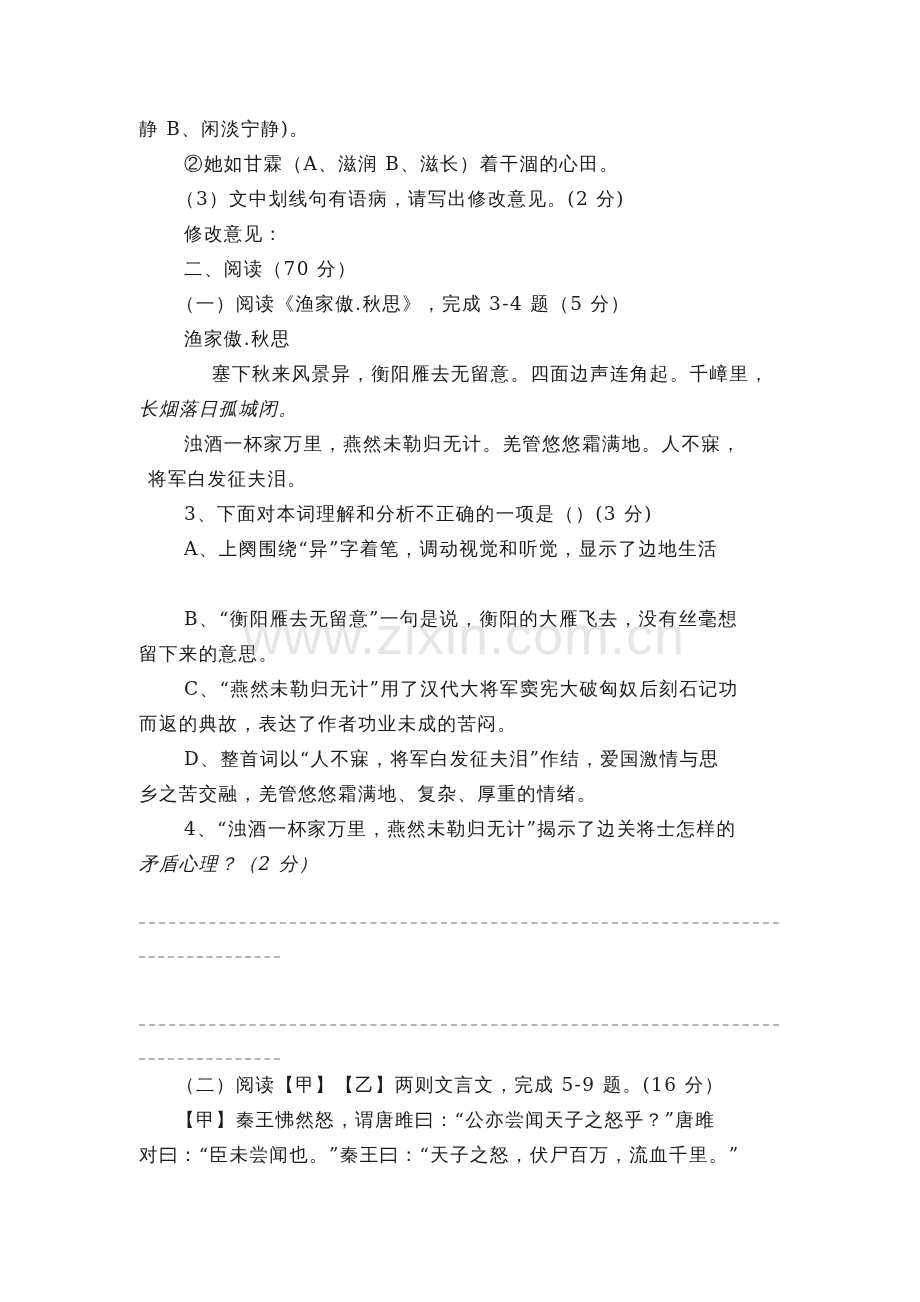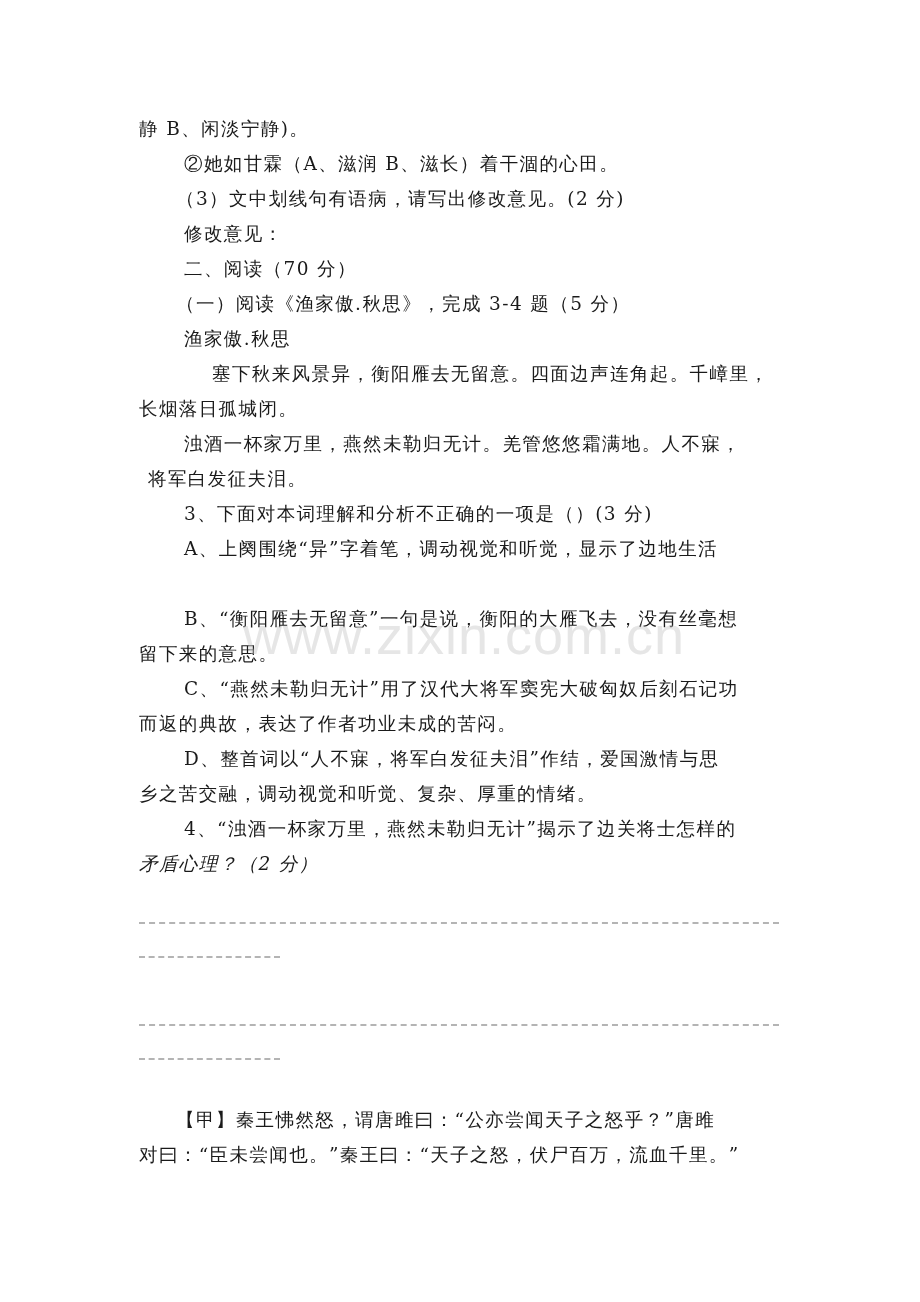--- a/index.html
+++ b/index.html
@@ -60,36 +60,37 @@
 <div class="page">
 
   <div class="line" style="top:117px;">静 B、闲淡宁静)。</div>
   <div class="line indent" style="top:152px;">②她如甘霖（A、滋润 B、滋长）着干涸的心田。</div>
   <div class="line indent-sm" style="top:187px;">（3）文中划线句有语病，请写出修改意见。(2 分)</div>
   <div class="line indent" style="top:222px;">修改意见：</div>
   <div class="line indent" style="top:257px;">二、阅读（70 分）</div>
   <div class="line indent-sm" style="top:292px;">（一）阅读《渔家傲.秋思》，完成 3-4 题（5 分）</div>
   <div class="line indent" style="top:327px;">渔家傲.秋思</div>
   <div class="line indent" style="top:362px;margin-left:28px;">塞下秋来风景异，衡阳雁去无留意。四面边声连角起。千嶂里，</div>
-  <div class="line" style="top:397px;">长烟落日孤城闭。</div>
+  <div class="line" style="top:397px;font-style:italic;">长烟落日孤城闭。</div>
   <div class="line indent" style="top:432px;">浊酒一杯家万里，燕然未勒归无计。羌管悠悠霜满地。人不寐，</div>
   <div class="line" style="top:467px;margin-left:9px;">将军白发征夫泪。</div>
   <div class="line indent" style="top:502px;">3、下面对本词理解和分析不正确的一项是（）(3 分)</div>
   <div class="line indent" style="top:537px;">A、上阕围绕“异”字着笔，调动视觉和听觉，显示了边地生活</div>
   <div class="line indent" style="top:607px;">B、“衡阳雁去无留意”一句是说，衡阳的大雁飞去，没有丝毫想</div>
   <div class="line" style="top:642px;">留下来的意思。</div>
   <div class="line indent" style="top:677px;">C、“燕然未勒归无计”用了汉代大将军窦宪大破匈奴后刻石记功</div>
   <div class="line" style="top:712px;">而返的典故，表达了作者功业未成的苦闷。</div>
   <div class="line indent" style="top:747px;">D、整首词以“人不寐，将军白发征夫泪”作结，爱国激情与思</div>
-  <div class="line" style="top:782px;">乡之苦交融，调动视觉和听觉、复杂、厚重的情绪。</div>
+  <div class="line" style="top:782px;">乡之苦交融，羌管悠悠霜满地、复杂、厚重的情绪。</div>
   <div class="line indent" style="top:817px;">4、“浊酒一杯家万里，燕然未勒归无计”揭示了边关将士怎样的</div>
   <div class="line" style="top:852px;font-style:italic;">矛盾心理？（2 分）</div>
 
   <div class="blank-rule full" style="top:922px;"></div>
   <div class="blank-rule short" style="top:956px;"></div>
   <div class="blank-rule full" style="top:1024px;"></div>
   <div class="blank-rule short" style="top:1058px;"></div>
 
+  <div class="line indent-sm" style="top:1073px;">（二）阅读【甲】【乙】两则文言文，完成 5-9 题。(16 分）</div>
   <div class="line indent-sm" style="top:1108px;">【甲】秦王怫然怒，谓唐雎曰：“公亦尝闻天子之怒乎？”唐雎</div>
   <div class="line" style="top:1143px;">对曰：“臣未尝闻也。”秦王曰：“天子之怒，伏尸百万，流血千里。”</div>
 
   <div class="watermark">www.zixin.com.cn</div>
 </div>
 
 </body></html>

